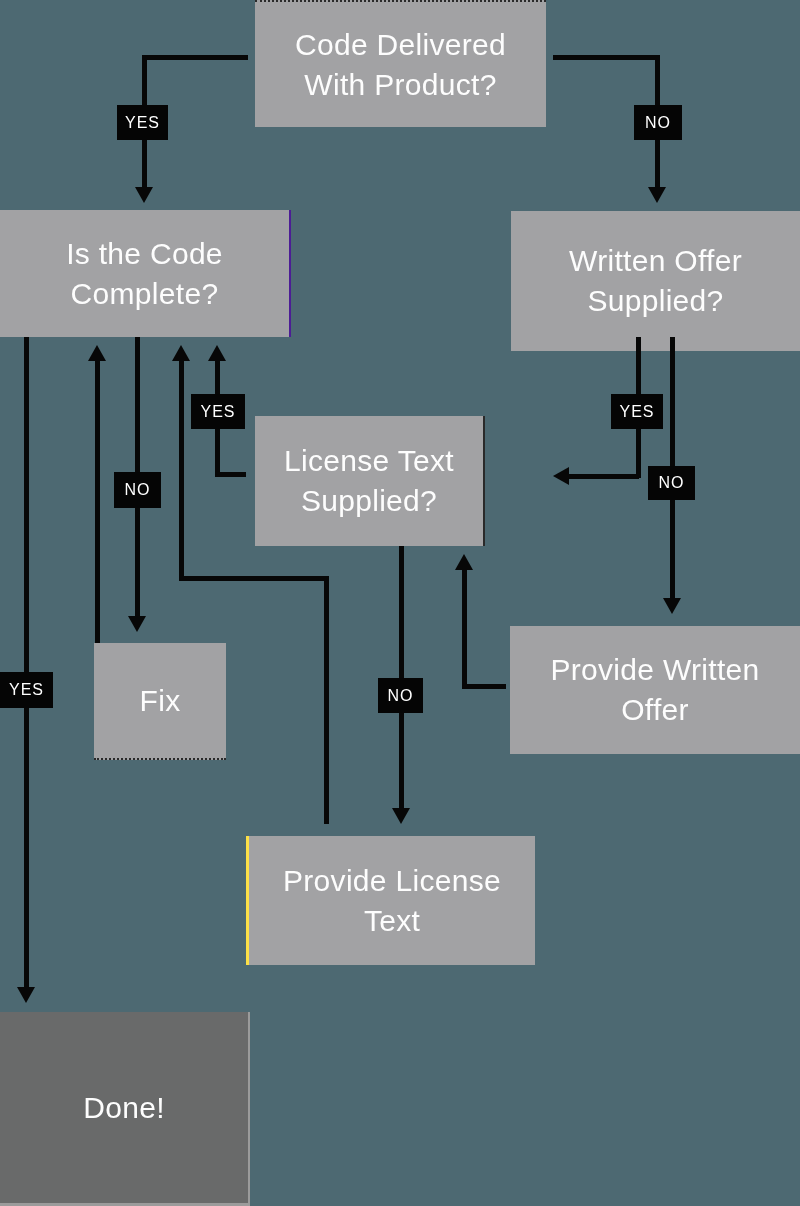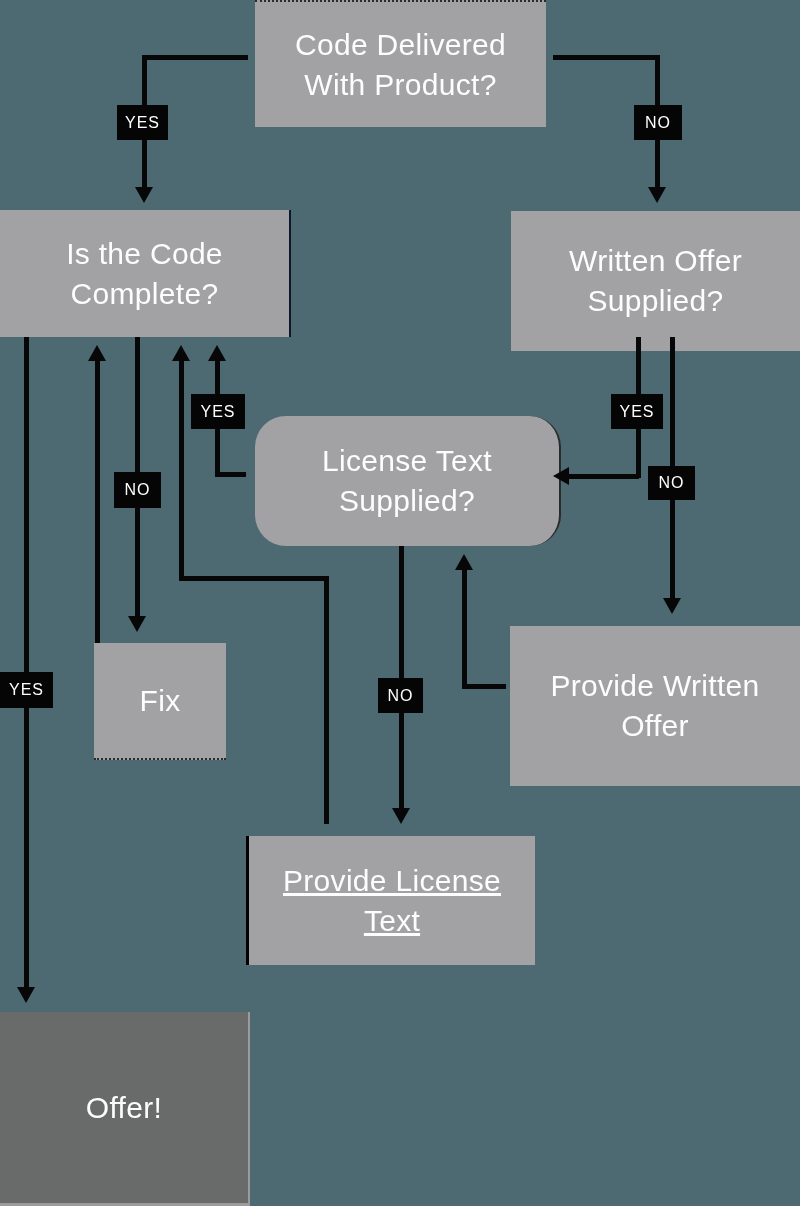--- a/index.html
+++ b/index.html
@@ -25,24 +25,24 @@
     background:var(--node-fill);
     color:var(--node-text);
     display:flex;align-items:center;justify-content:center;
     text-align:center;
     font-size:30px;font-weight:300;line-height:1.32;letter-spacing:.3px;
     box-sizing:border-box;
     padding:0 28px;
   }
   .node.done{background:var(--done-fill);border-right:2px solid #9b9b9b;border-bottom:3px solid #9b9b9b;}
   .node.n-top{border-top:2px dotted #2a2a2a;}
-  .node.n-complete{border-right:2px solid #0f172a;}
+  .node.n-complete{border-right:2px solid #4c1d95;}
   .node.n-license{border-right:2px solid #2a2a2a;}
   .node.n-fix{border-bottom:2px dotted #2a2a2a;}
-  .node.n-provlic{border-left:3px solid #000000;text-decoration:underline;}
+  .node.n-provlic{border-left:3px solid #fde047;}
   .seg{position:absolute;background:var(--connector);}
   .ah{position:absolute;width:0;height:0;}
   .ah-down{border-left:9px solid transparent;border-right:9px solid transparent;border-top:16px solid var(--connector);}
   .ah-up{border-left:9px solid transparent;border-right:9px solid transparent;border-bottom:16px solid var(--connector);}
   .ah-left{border-top:9px solid transparent;border-bottom:9px solid transparent;border-right:16px solid var(--connector);}
   .elabel{
     position:absolute;
     background:var(--elabel-bg);
     color:var(--elabel-text);
     display:flex;align-items:center;justify-content:center;
@@ -59,38 +59,38 @@
   </div>
 
   <div class="node n-complete" style="left:0;top:210px;width:291px;height:127px;">
     <span>Is the Code Complete?</span>
   </div>
 
   <div class="node" style="left:511px;top:211px;width:289px;height:140px;">
     <span>Written Offer Supplied?</span>
   </div>
 
-  <div class="node n-license" style="left:255px;top:416px;width:306px;height:130px;border-radius:31px;">
+  <div class="node n-license" style="left:255px;top:416px;width:230px;height:130px;">
     <span>License Text Supplied?</span>
   </div>
 
   <div class="node n-fix" style="left:94px;top:643px;width:132px;height:117px;">
     <span>Fix</span>
   </div>
 
-  <div class="node" style="left:510px;top:626px;width:290px;height:160px;">
+  <div class="node" style="left:510px;top:626px;width:290px;height:128px;">
     <span>Provide Written Offer</span>
   </div>
 
   <div class="node n-provlic" style="left:246px;top:836px;width:289px;height:129px;">
     <span>Provide License Text</span>
   </div>
 
   <div class="node done" style="left:0;top:1012px;width:250px;height:194px;">
-    <span>Offer!</span>
+    <span>Done!</span>
   </div>
 
   <div class="seg" style="left:142px;top:55px;width:106px;height:5px;"></div>
   <div class="seg" style="left:142px;top:55px;width:5px;height:132px;"></div>
   <div class="ah ah-down" style="left:135px;top:187px;"></div>
 
   <div class="seg" style="left:553px;top:55px;width:107px;height:5px;"></div>
   <div class="seg" style="left:655px;top:55px;width:5px;height:132px;"></div>
   <div class="ah ah-down" style="left:648px;top:187px;"></div>
 

